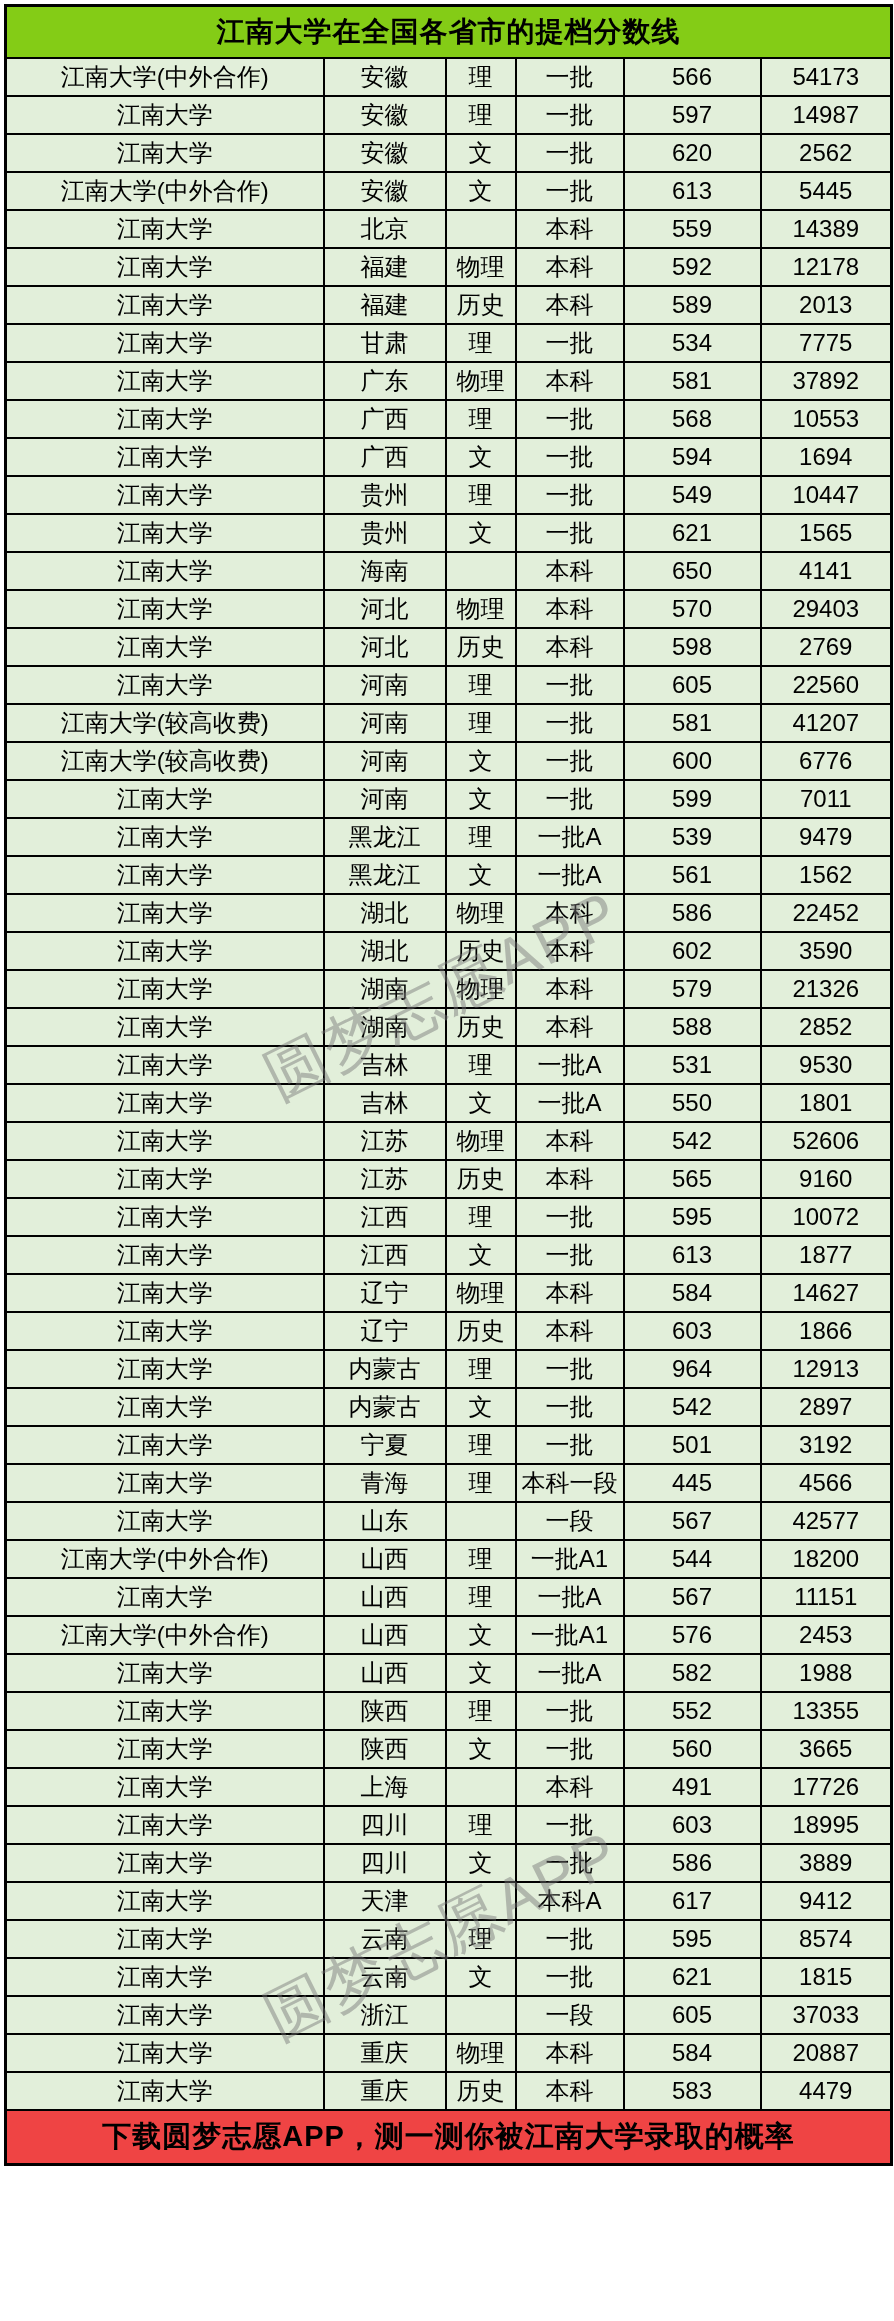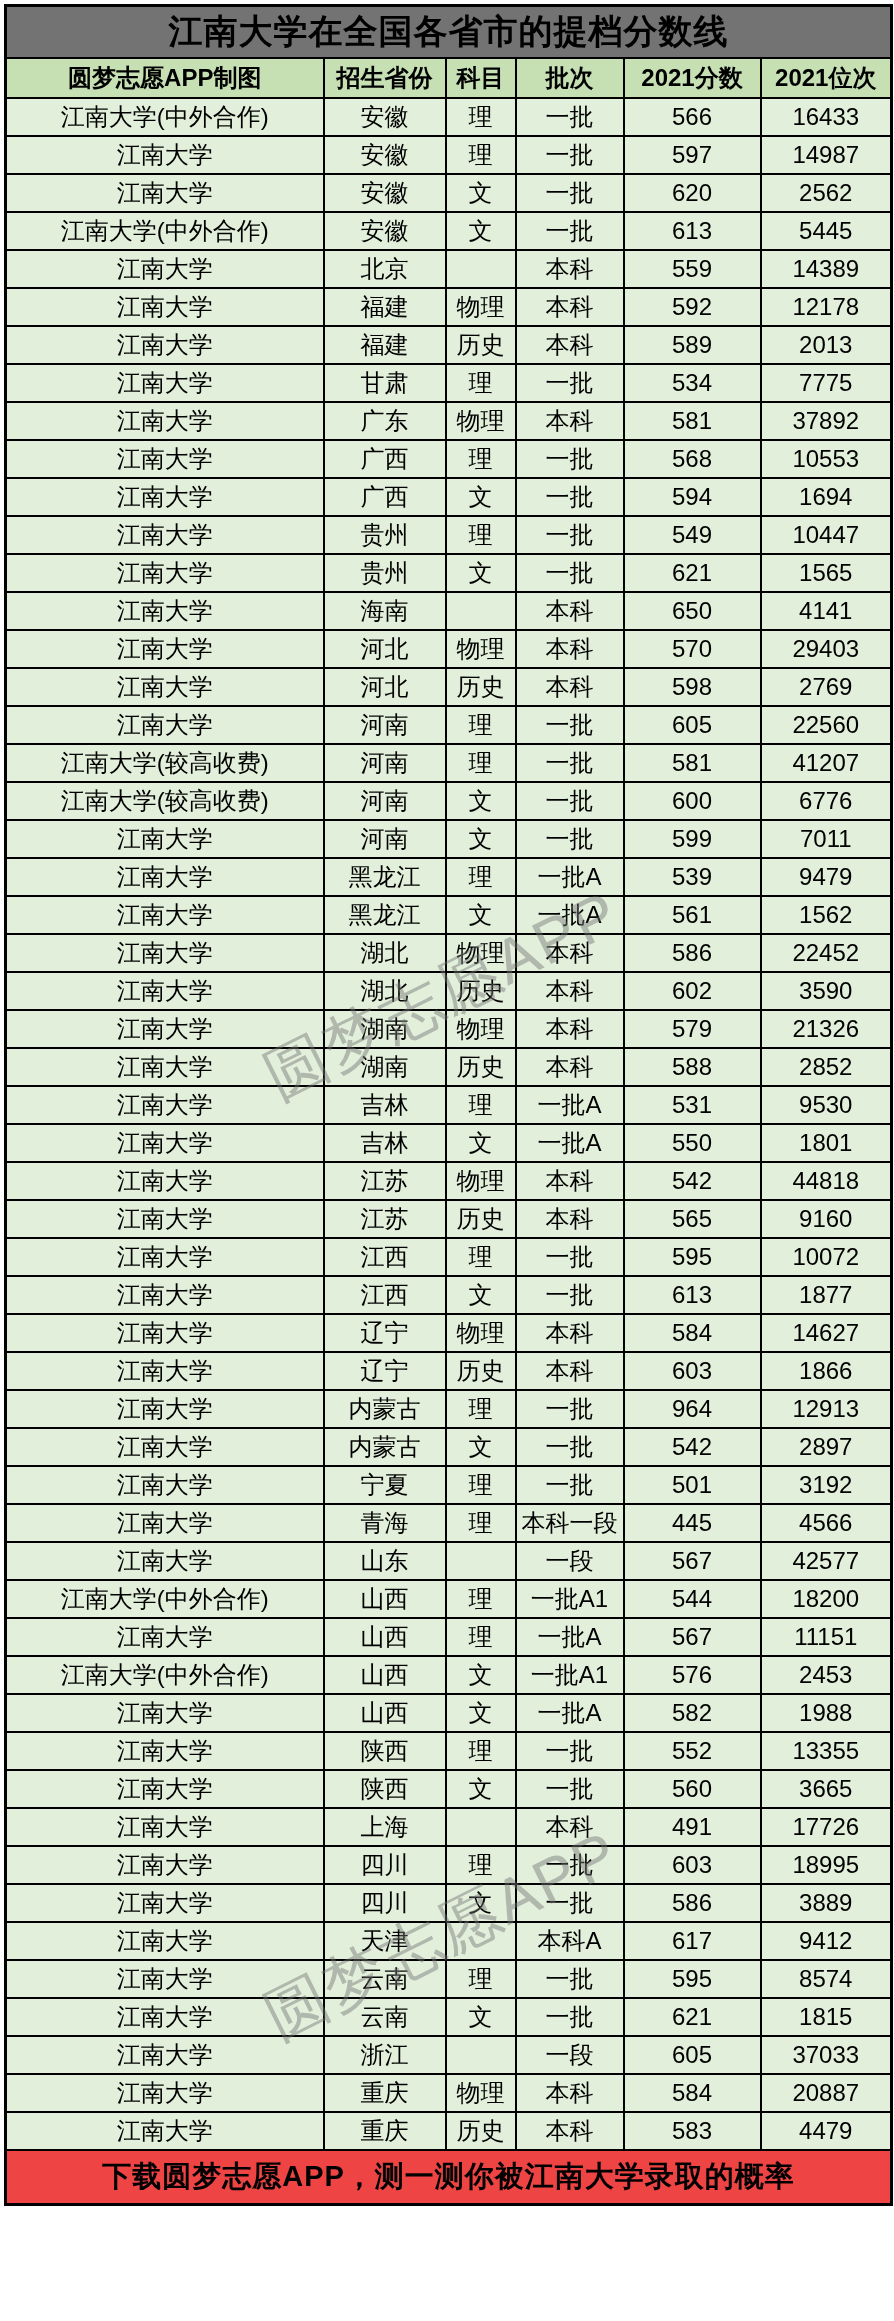--- a/index.html
+++ b/index.html
@@ -20,23 +20,23 @@
   }
   .score-table th,.score-table td{
     border:2px solid #000;
     text-align:center;
     vertical-align:middle;
     color:#000;
     overflow:hidden;
     padding:0;
   }
   .title-cell{
-    background:#737373;
+    background:#84cc16;
     height:50px;
-    font-size:34px;
+    font-size:28px;
     font-weight:700;
     letter-spacing:1px;
   }
   .header-row th{
     background:#c6e0b4;
     height:38px;
     font-size:24px;
     font-weight:700;
   }
   tbody td{
@@ -77,37 +77,29 @@
       <col style="width:122px">
       <col style="width:70px">
       <col style="width:108px">
       <col style="width:137px">
       <col style="width:131px">
     </colgroup>
     <thead>
       <tr>
         <th class="title-cell" colspan="6">江南大学在全国各省市的提档分数线</th>
       </tr>
-      <tr class="header-row">
-        <th>圆梦志愿APP制图</th>
-        <th>招生省份</th>
-        <th>科目</th>
-        <th>批次</th>
-        <th>2021分数</th>
-        <th>2021位次</th>
-      </tr>
     </thead>
     <tbody>
         <tr>
           <td>江南大学(中外合作)</td>
           <td>安徽</td>
           <td>理</td>
           <td>一批</td>
           <td>566</td>
-          <td>16433</td>
+          <td>54173</td>
         </tr>
         <tr>
           <td>江南大学</td>
           <td>安徽</td>
           <td>理</td>
           <td>一批</td>
           <td>597</td>
           <td>14987</td>
         </tr>
         <tr>
@@ -317,21 +309,21 @@
           <td>一批A</td>
           <td>550</td>
           <td>1801</td>
         </tr>
         <tr>
           <td>江南大学</td>
           <td>江苏</td>
           <td>物理</td>
           <td>本科</td>
           <td>542</td>
-          <td>44818</td>
+          <td>52606</td>
         </tr>
         <tr>
           <td>江南大学</td>
           <td>江苏</td>
           <td>历史</td>
           <td>本科</td>
           <td>565</td>
           <td>9160</td>
         </tr>
         <tr>

